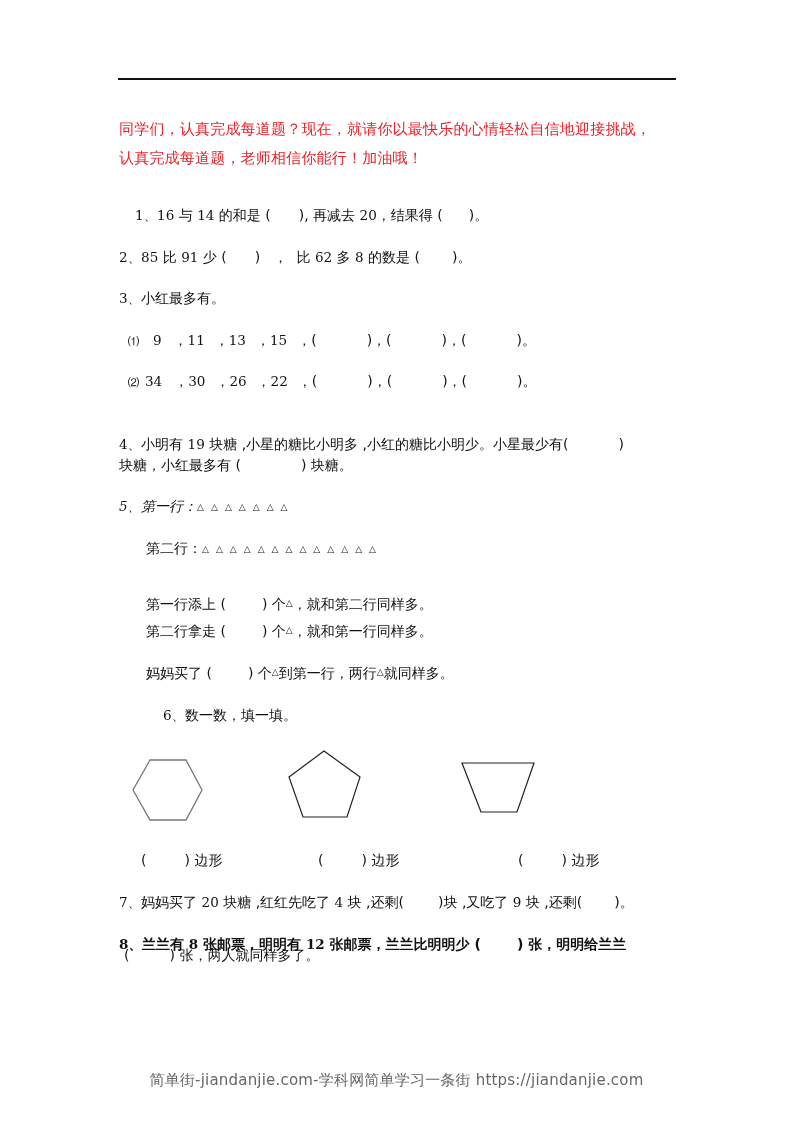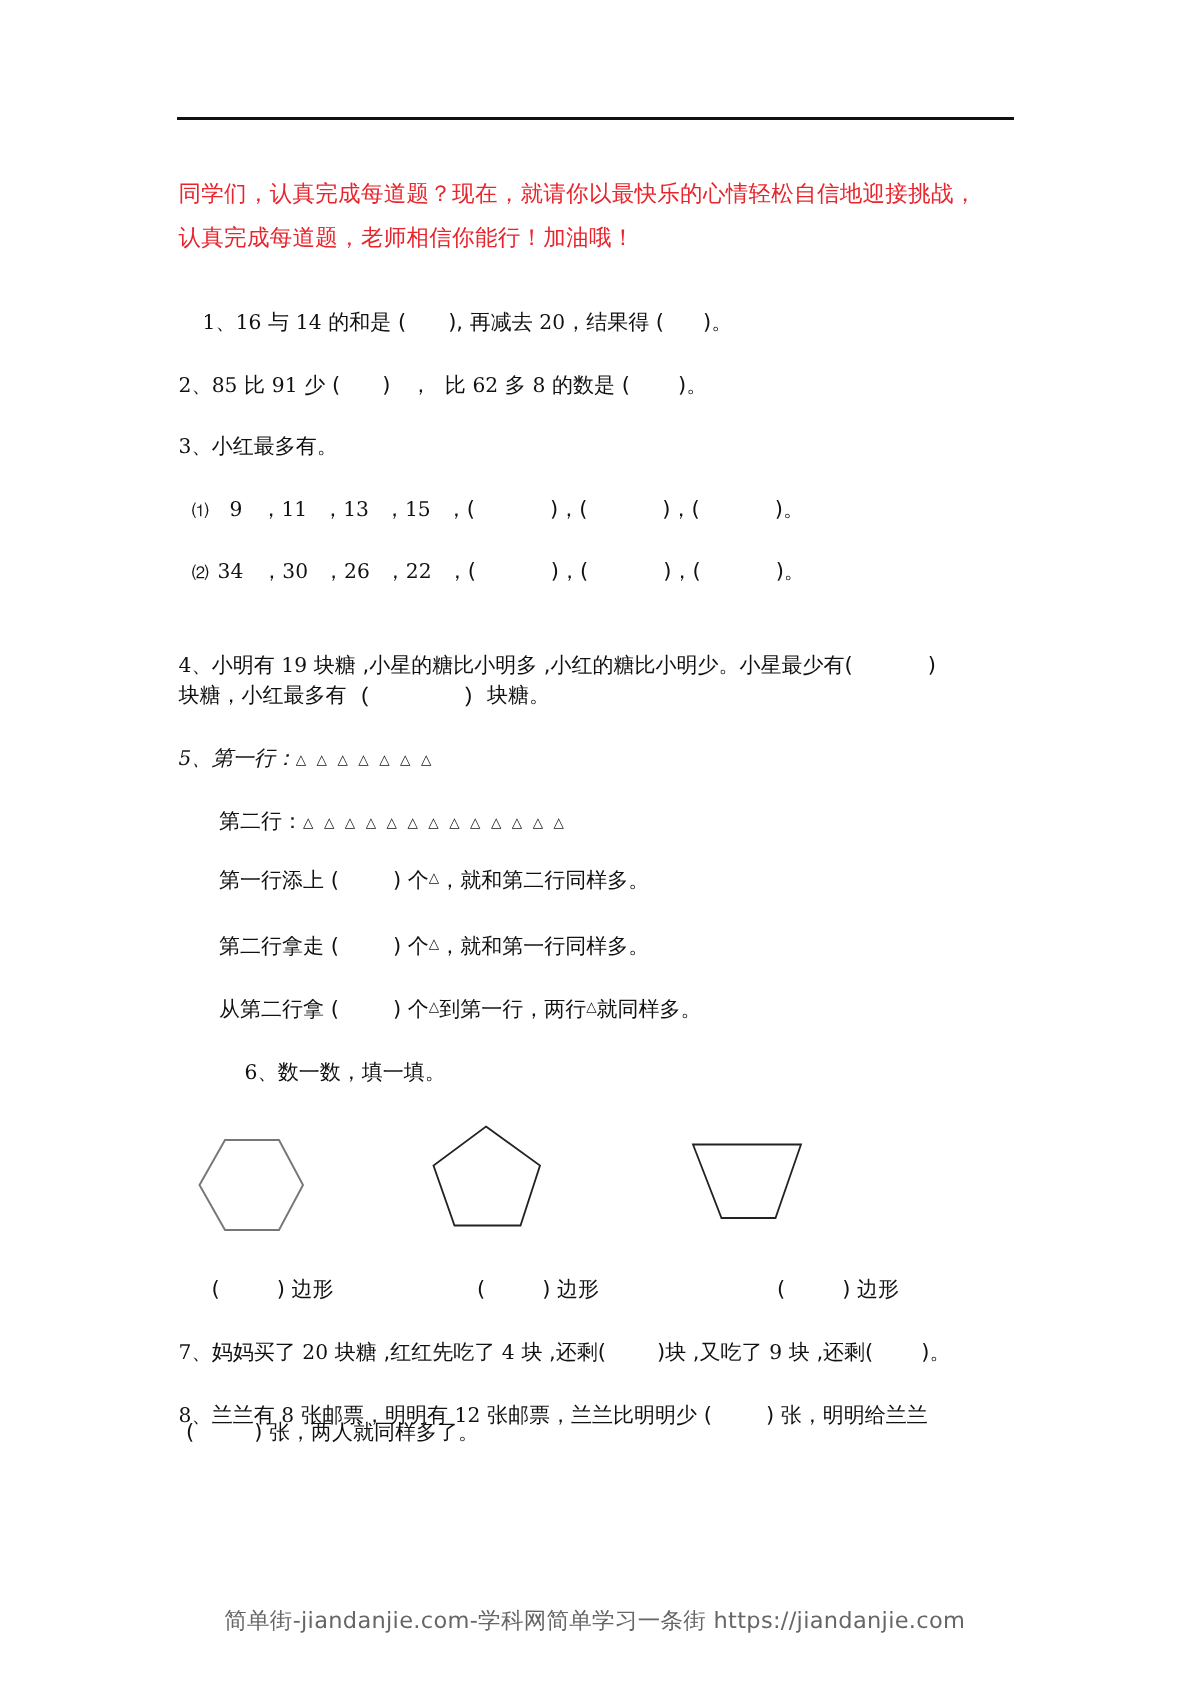--- a/index.html
+++ b/index.html
@@ -28,43 +28,43 @@
 <div class="line" style="left:119px; top:248px;"><span class="num">2、</span><span class="num">85</span> <span>比</span> <span class="num">91</span> <span>少 (</span><span class="sp" style="width:28px"></span><span>)   ，  比</span> <span class="num">62</span> <span>多</span> <span class="num">8</span> <span>的数是 (</span><span class="sp" style="width:32px"></span><span>)。</span></div>
 
 <div class="line" style="left:119px; top:289px;"><span class="num">3、</span><span>小红最多有。</span></div>
 
 <div class="line" style="left:128px; top:331px;"><span style="font-size:11px">⑴</span><span class="sp" style="width:14px"></span><span class="num">9</span><span class="sp" style="width:12px"></span><span>，</span><span class="num">11</span><span class="sp" style="width:10px"></span><span>，</span><span class="num">13</span><span class="sp" style="width:10px"></span><span>，</span><span class="num">15</span><span class="sp" style="width:10px"></span><span>，(</span><span class="sp" style="width:50px"></span><span>)，(</span><span class="sp" style="width:50px"></span><span>)，(</span><span class="sp" style="width:50px"></span><span>)。</span></div>
 
 <div class="line" style="left:128px; top:372px;"><span style="font-size:11px">⑵</span><span class="sp" style="width:6px"></span><span class="num">34</span><span class="sp" style="width:12px"></span><span>，</span><span class="num">30</span><span class="sp" style="width:10px"></span><span>，</span><span class="num">26</span><span class="sp" style="width:10px"></span><span>，</span><span class="num">22</span><span class="sp" style="width:10px"></span><span>，(</span><span class="sp" style="width:50px"></span><span>)，(</span><span class="sp" style="width:50px"></span><span>)，(</span><span class="sp" style="width:50px"></span><span>)。</span></div>
 
 <div class="line" style="left:119px; top:414px;margin-top:21px;"><span class="num">4、</span><span>小明有</span> <span class="num">19</span> <span>块糖 ,小星的糖比小明多 ,小红的糖比小明少。小星最少有(</span><span class="sp" style="width:50px"></span><span>)</span></div>
 
-<div class="line" style="left:119px; top:456px;font-family:Liberation Mono, monospace;"><span>块糖，小红最多有 (</span><span class="sp" style="width:60px"></span><span>) 块糖。</span></div>
+<div class="line" style="left:119px; top:456px;"><span>块糖，小红最多有 (</span><span class="sp" style="width:60px"></span><span>) 块糖。</span></div>
 
 <div class="line" style="left:119px; top:497px;font-style:italic;"><span class="num">5、</span><span>第一行：</span><span class="tri" id="tri-row-1">△△△△△△△</span></div>
 
 <div class="line" style="left:146px; top:539px;"><span>第二行：</span><span class="tri" id="tri-row-2">△△△△△△△△△△△△△</span></div>
 
-<div class="line" style="left:146px; top:578px;"><span>第一行添上 (</span><span class="sp" style="width:36px"></span><span>) 个</span><span class="tri-inline">△</span><span>，就和第二行同样多。</span></div>
+<div class="line" style="left:146px; top:595px;"><span>第一行添上 (</span><span class="sp" style="width:36px"></span><span>) 个</span><span class="tri-inline">△</span><span>，就和第二行同样多。</span></div>
 
 <div class="line" style="left:146px; top:622px;"><span>第二行拿走 (</span><span class="sp" style="width:36px"></span><span>) 个</span><span class="tri-inline">△</span><span>，就和第一行同样多。</span></div>
 
-<div class="line" style="left:146px; top:664px;"><span>从第二行拿 (</span><span class="sp" style="width:36px"></span><span>) 个</span><span class="tri-inline">△</span><span>到第一行，两行</span><span class="tri-inline">△</span><span>就同样多。</span></div>
+<div class="line" style="left:146px; top:664px;"><span>妈妈买了 (</span><span class="sp" style="width:36px"></span><span>) 个</span><span class="tri-inline">△</span><span>到第一行，两行</span><span class="tri-inline">△</span><span>就同样多。</span></div>
 
 <div class="line" style="left:119px; top:706px;margin-left:44px;"><span class="num">6、</span><span>数一数，填一填。</span></div>
 
 <svg class="shapes" width="793" height="1122">
   <polygon points="150,760 186,760 202,790 186,820 150,820 133,790" fill="none" stroke="#777" stroke-width="1.3"></polygon>
   <polygon points="324,751 360,777 347,817 303,817 289,777" fill="none" stroke="#222" stroke-width="1.2"></polygon>
   <polygon points="462,763 534,763 517,812 481,812" fill="none" stroke="#222" stroke-width="1.2"></polygon>
 </svg>
 
 <div class="line" style="left:141px; top:851px;"><span>(</span><span class="sp" style="width:38px"></span><span>) 边形</span></div>
 <div class="line" style="left:318px; top:851px;"><span>(</span><span class="sp" style="width:38px"></span><span>) 边形</span></div>
 <div class="line" style="left:518px; top:851px;"><span>(</span><span class="sp" style="width:38px"></span><span>) 边形</span></div>
 
 <div class="line" style="left:119px; top:893px;"><span class="num">7、</span><span>妈妈买了</span> <span class="num">20</span> <span>块糖 ,红红先吃了</span> <span class="num">4</span> <span>块 ,还剩(</span><span class="sp" style="width:34px"></span><span>)块 ,又吃了</span> <span class="num">9</span> <span>块 ,还剩(</span><span class="sp" style="width:32px"></span><span>)。</span></div>
 
-<div class="line" style="left:119px; top:935px;"><span class="num">8、</span><span>兰兰有</span> <span class="num">8</span> <span>张邮票，明明有</span> <span class="num">12</span> <span>张邮票，兰兰比明明少 (</span><span class="sp" style="width:36px"></span><span>) 张，明明给兰兰</span></div>
+<div class="line" style="left:119px; top:935px;font-weight:bold;"><span class="num">8、</span><span>兰兰有</span> <span class="num">8</span> <span>张邮票，明明有</span> <span class="num">12</span> <span>张邮票，兰兰比明明少 (</span><span class="sp" style="width:36px"></span><span>) 张，明明给兰兰</span></div>
 
 <div class="line" style="left:124px; top:946px;"><span>(</span><span class="sp" style="width:40px"></span><span>) 张，两人就同样多了。</span></div>
 
 <div class="footer">简单街-jiandanjie.com-学科网简单学习一条街 https://jiandanjie.com</div>
 
 </body></html>

